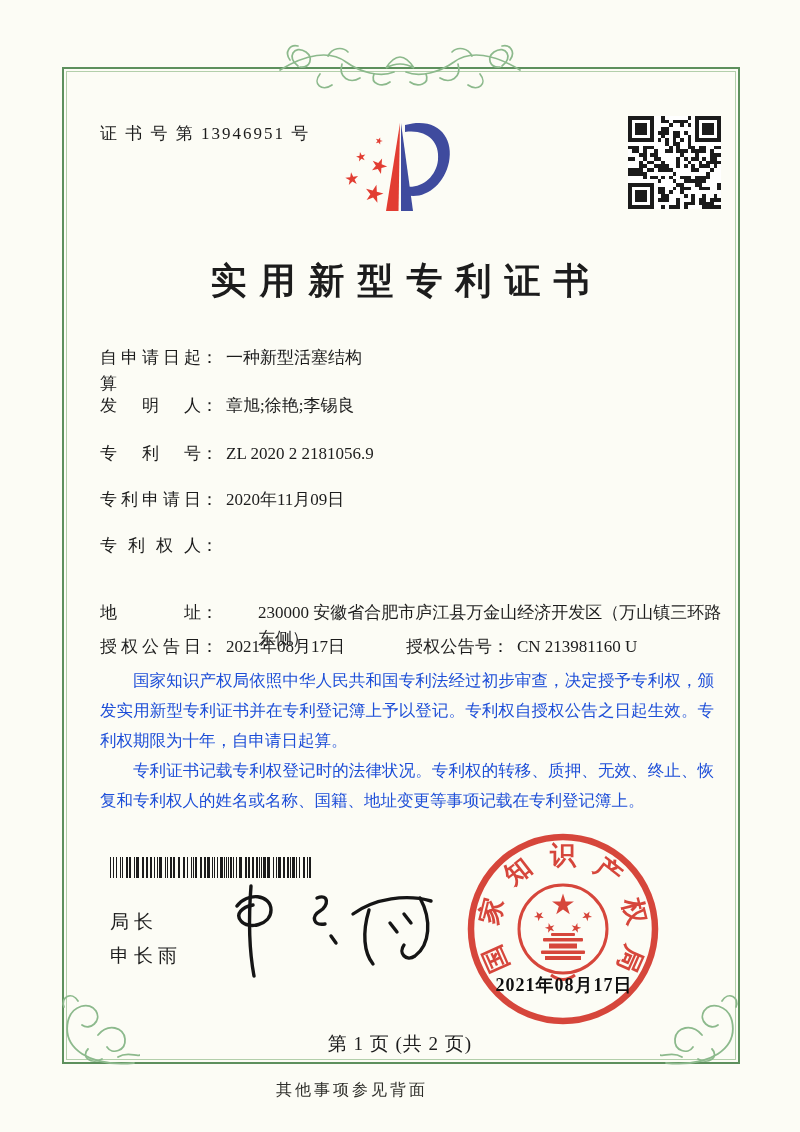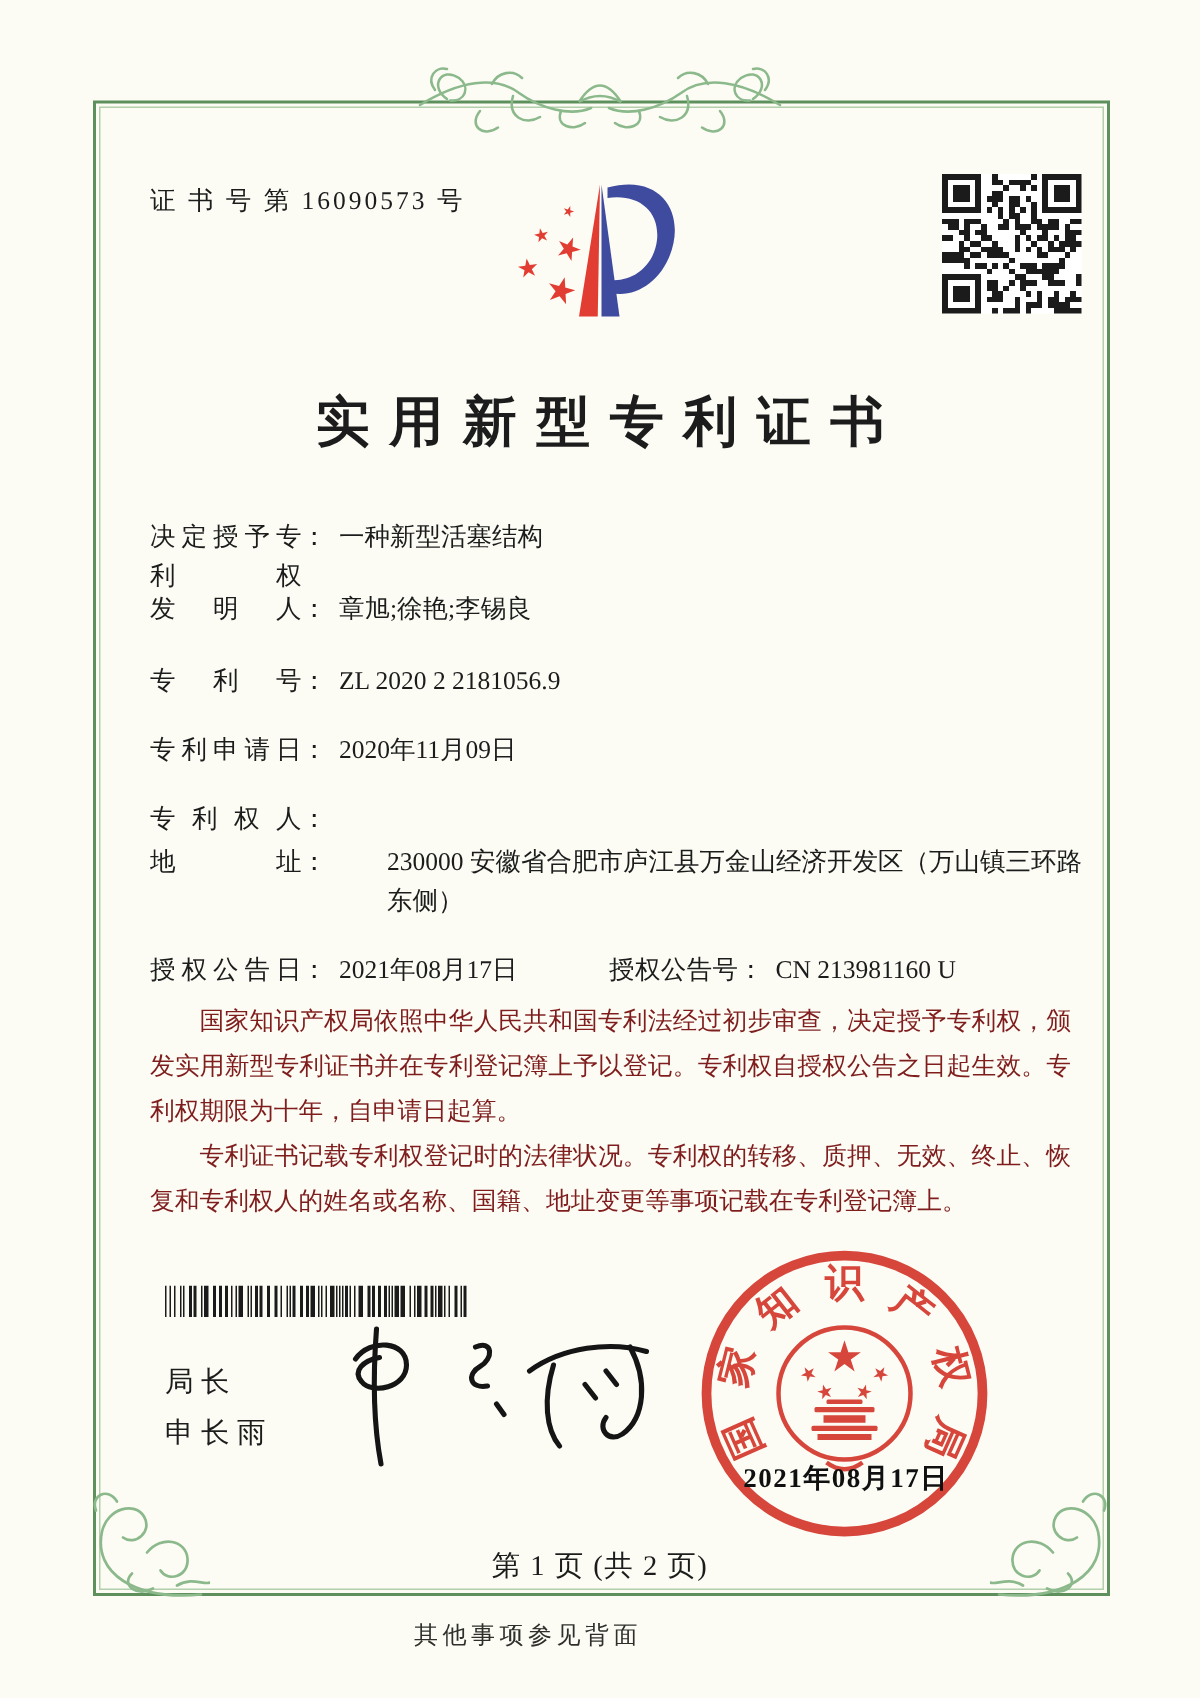--- a/index.html
+++ b/index.html
@@ -37,21 +37,21 @@
     font-size:17px;line-height:26px;}
   .flabel{display:inline-block;width:101px;text-align:justify;text-align-last:justify;}
   .fcolon{display:inline-block;margin-right:8px;}
   .fvalue{display:inline-block;}
   .fvalue.wrap{width:470px;margin-left:32px;}
   .fvalue.fix{width:168px;}
   .grp2{display:flex;margin-left:12px;}
   .grp2 .flabel{width:86px;}
   .paras{
     position:absolute;left:100px;top:666px;width:614px;
-    font-size:16.5px;line-height:30px;text-align:justify;color:#7f1d1d;
+    font-size:16.5px;line-height:30px;text-align:justify;color:#1d4ed8;
   }
   .paras p{margin:0;text-indent:2em;}
   .barcode{position:absolute;left:110px;top:857px;width:205px;height:21px;}
   .official{
     position:absolute;left:110px;top:905px;
     font-family:Liberation Sans, sans-serif;
     font-size:19px;letter-spacing:5px;line-height:34px;
   }
   .signature{position:absolute;left:215px;top:878px;width:232px;height:108px;}
   .seal{position:absolute;left:455px;top:825px;width:220px;height:200px;opacity:.93;}
@@ -105,21 +105,21 @@
   <svg class="orn-br" viewBox="0 0 102 78">
     <g stroke="var(--ornament-green)" stroke-width="1.8" fill="none" stroke-linecap="round">
       <path d="M96,70 C52,74 24,56 30,28 C34,12 52,8 58,18 C64,28 52,38 44,32"></path>
       <path d="M60,42 C70,30 86,34 87,46 C88,58 74,62 69,54"></path>
       <path d="M26,14 C22,4 34,-2 40,8"></path>
       <path d="M50,56 C42,64 54,72 64,66"></path>
       <path d="M80,64 C90,58 98,64 102,62"></path>
     </g>
   </svg>
 
-  <div class="cert-no">证 书 号 第 16090573 号</div>
+  <div class="cert-no">证 书 号 第 13946951 号</div>
 
   <svg class="logo" viewBox="0 0 152 136">
     <defs>
       <path id="star-l" d="M0,-10 L2.25,-3.09 L9.51,-3.09 L3.63,1.18 L5.88,8.09 L0,3.82 L-5.88,8.09 L-3.63,1.18 L-9.51,-3.09 L-2.25,-3.09 Z"></path>
     </defs>
     <g style="fill:var(--logo-red)">
       <use href="#star-l" transform="translate(41,31) scale(0.38) rotate(18)"></use>
       <use href="#star-l" transform="translate(23,47) scale(0.5) rotate(-12)"></use>
       <use href="#star-l" transform="translate(41,56) scale(0.82) rotate(22)"></use>
       <use href="#star-l" transform="translate(14,69) scale(0.68) rotate(-8)"></use>
@@ -341,21 +341,21 @@
         <rect x="21" y="24" width="1" height="1"></rect>
         <rect x="22" y="24" width="1" height="1"></rect>
         <rect x="23" y="24" width="1" height="1"></rect>
         <rect x="24" y="24" width="1" height="1"></rect>
       </g>
   </svg>
 
   <div class="doc-title">实用新型专利证书</div>
 
   <div class="frow" style="top:345px">
-    <span class="flabel">决定授予专利权</span>
+    <span class="flabel">自申请日起算</span>
       <span class="fcolon">：</span>
       <span class="fvalue">一种新型活塞结构</span>
   </div>
   <div class="frow" style="top:393px">
     <span class="flabel">发明人</span>
       <span class="fcolon">：</span>
       <span class="fvalue">章旭;徐艳;李锡良</span>
   </div>
   <div class="frow" style="top:441px">
     <span class="flabel">专利号</span>
@@ -364,21 +364,21 @@
   </div>
   <div class="frow" style="top:487px">
     <span class="flabel">专利申请日</span>
       <span class="fcolon">：</span>
       <span class="fvalue">2020年11月09日</span>
   </div>
   <div class="frow" style="top:533px">
     <span class="flabel">专利权人</span>
       <span class="fcolon">：</span>
   </div>
-  <div class="frow" style="top:562px">
+  <div class="frow" style="top:600px">
     <span class="flabel">地址</span>
       <span class="fcolon">：</span>
       <span class="fvalue wrap">230000  安徽省合肥市庐江县万金山经济开发区（万山镇三环路东侧）</span>
   </div>
   <div class="frow" style="top:634px">
     <span class="flabel">授权公告日</span>
       <span class="fcolon">：</span>
       <span class="fvalue fix">2021年08月17日</span>
     <span class="grp2">
       <span class="flabel">授权公告号</span>

